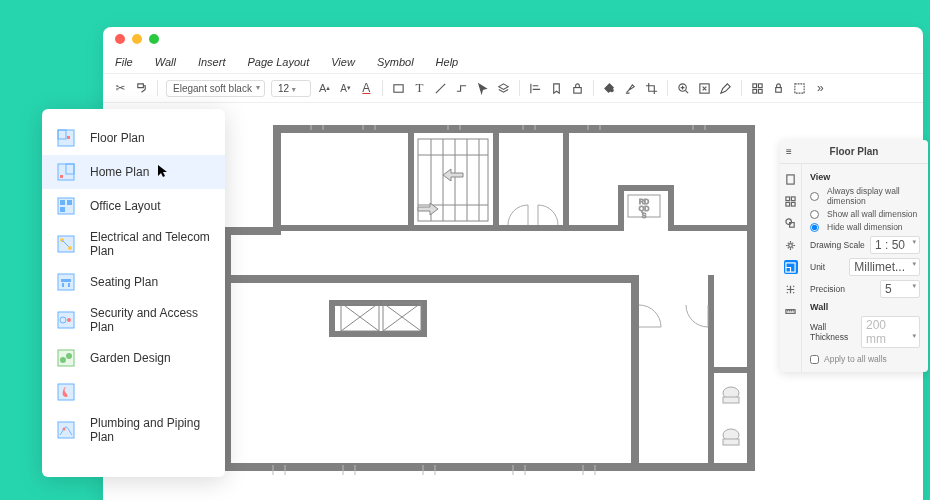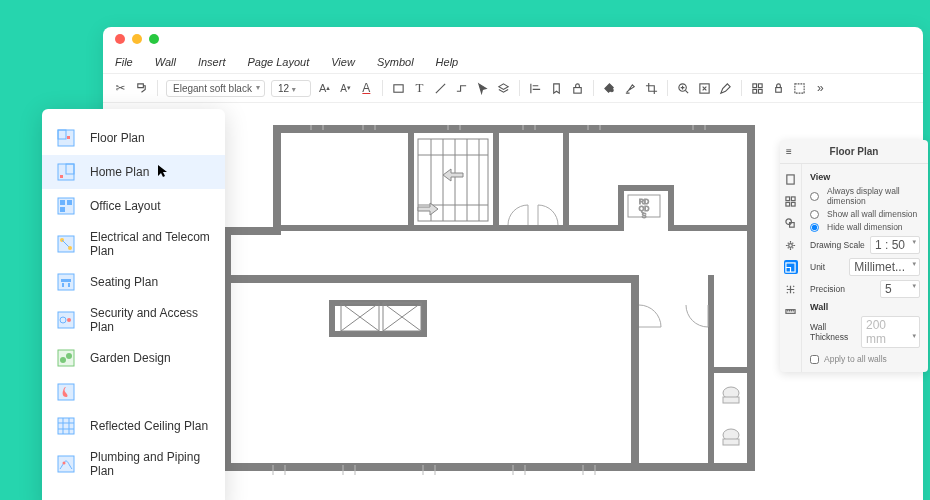--- a/index.html
+++ b/index.html
@@ -357,32 +357,20 @@
         <svg viewBox="0 0 18 18">
           <rect x="1" y="1" width="16" height="16" fill="#dcecff" stroke="#6bb3ff"></rect>
           <path d="M9 4c-2 2-2 4 0 6s2 4 0 4c-3 0-4-3-3-6s1-4 3-4z" fill="#ff7b7b"></path>
         </svg>
       </div>
     </div>
     <div class="tpl-item">
       <div class="tpl-ic">
         <svg viewBox="0 0 18 18">
           <rect x="1" y="1" width="16" height="16" fill="#dcecff" stroke="#6bb3ff"></rect>
-          <line x1="1" y1="6" x2="17" y2="6" stroke="#6bb3ff"></line>
-          <line x1="1" y1="12" x2="17" y2="12" stroke="#6bb3ff"></line>
-          <line x1="6" y1="1" x2="6" y2="17" stroke="#6bb3ff"></line>
-          <line x1="12" y1="1" x2="12" y2="17" stroke="#6bb3ff"></line>
-        </svg>
-      </div>
-      <span>Reflected Ceiling Plan</span>
-    </div>
-    <div class="tpl-item">
-      <div class="tpl-ic">
-        <svg viewBox="0 0 18 18">
-          <rect x="1" y="1" width="16" height="16" fill="#dcecff" stroke="#6bb3ff"></rect>
           <path d="M3 14c3-4 4-8 6-8s3 4 6 8" fill="none" stroke="#6bb3ff"></path>
           <circle cx="7" cy="8" r="1.5" fill="#ff7b7b"></circle>
         </svg>
       </div>
       <span>Plumbing and Piping Plan</span>
     </div>
     <div class="tpl-item"></div>
   </div>
 <div class="cursor-ptr">
   <svg width="12" height="14" viewBox="0 0 12 14">

